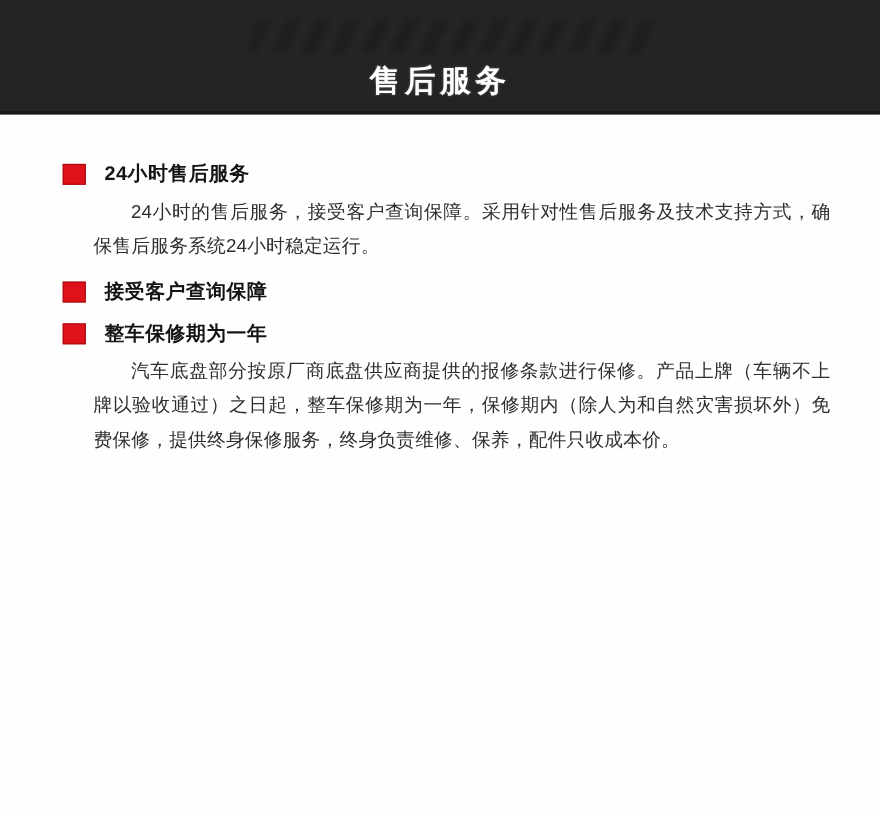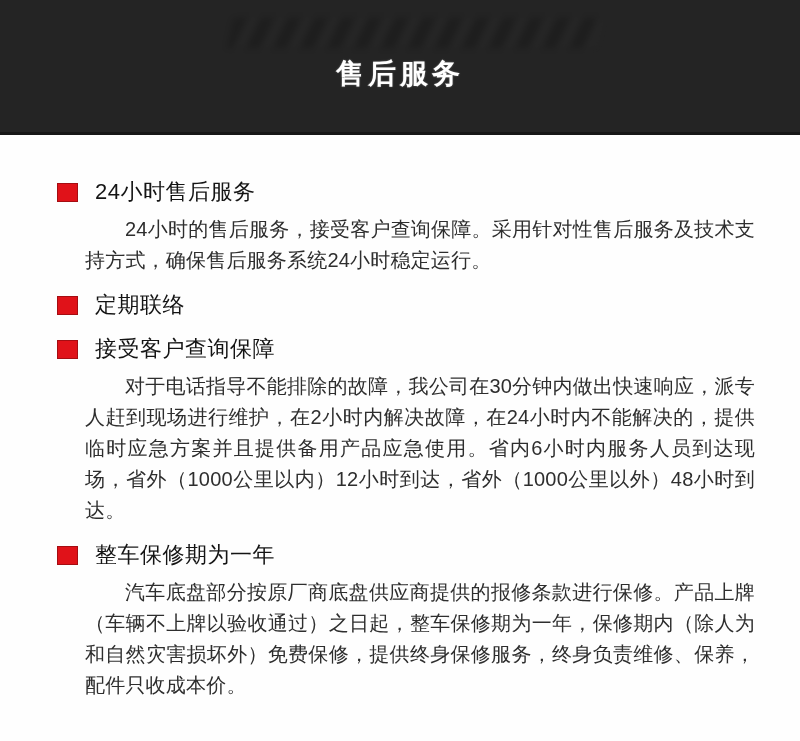--- a/index.html
+++ b/index.html
@@ -12,21 +12,21 @@
     position: relative;
     width: 800px;
     height: 741px;
     background: #fefefe;
     overflow: hidden;
   }
   
   .banner {
     position: relative;
     width: 100%;
-    height: 135px;
+    height: 104px;
     background: #242424;
     border-bottom: 3px solid #171717;
     box-sizing: border-box;
   }
   .banner .watermark {
     position: absolute;
     left: 230px;
     top: 18px;
     width: 370px;
     height: 30px;
@@ -65,29 +65,29 @@
   }
   .bullet {
     flex: 0 0 auto;
     width: 21px;
     height: 19px;
     background: #e01219;
     border: 1px solid #a50d12;
     box-sizing: border-box;
   }
   .heading-text {
-    font-size: 22px;
-    font-weight: normal;
+    font-size: 18px;
+    font-weight: bold;
     color: #141414;
     letter-spacing: 0.5px;
   }
   .section p {
     margin: 0 45px 6px 85px;
     text-indent: 2em;
-    font-size: 20px;
+    font-size: 17px;
     line-height: 31px;
     color: #2e2e2e;
     text-align: justify;
     letter-spacing: 0.2px;
   }
 </style>
 </head>
 <body>
 
 <div class="page">
@@ -101,32 +101,27 @@
 
     <div class="section">
       <div class="section-heading">
         <span class="bullet"></span>
         <span class="heading-text">24小时售后服务</span>
       </div>
       <p>24小时的售后服务，接受客户查询保障。采用针对性售后服务及技术支持方式，确保售后服务系统24小时稳定运行。</p>
     </div>
 
     <div class="section">
-      <div class="section-heading">
-        <span class="bullet"></span>
-        <span class="heading-text">定期联络</span>
-      </div>
     </div>
 
     <div class="section">
       <div class="section-heading">
         <span class="bullet"></span>
         <span class="heading-text">接受客户查询保障</span>
       </div>
-      <p>对于电话指导不能排除的故障，我公司在30分钟内做出快速响应，派专人赶到现场进行维护，在2小时内解决故障，在24小时内不能解决的，提供临时应急方案并且提供备用产品应急使用。省内6小时内服务人员到达现场，省外（1000公里以内）12小时到达，省外（1000公里以外）48小时到达。</p>
     </div>
 
     <div class="section">
       <div class="section-heading">
         <span class="bullet"></span>
         <span class="heading-text">整车保修期为一年</span>
       </div>
       <p>汽车底盘部分按原厂商底盘供应商提供的报修条款进行保修。产品上牌（车辆不上牌以验收通过）之日起，整车保修期为一年，保修期内（除人为和自然灾害损坏外）免费保修，提供终身保修服务，终身负责维修、保养，配件只收成本价。</p>
     </div>
 

